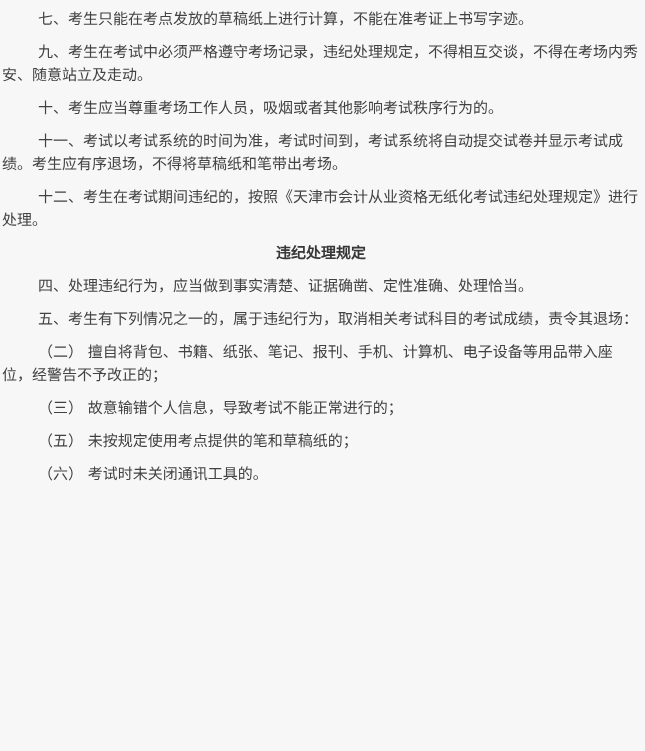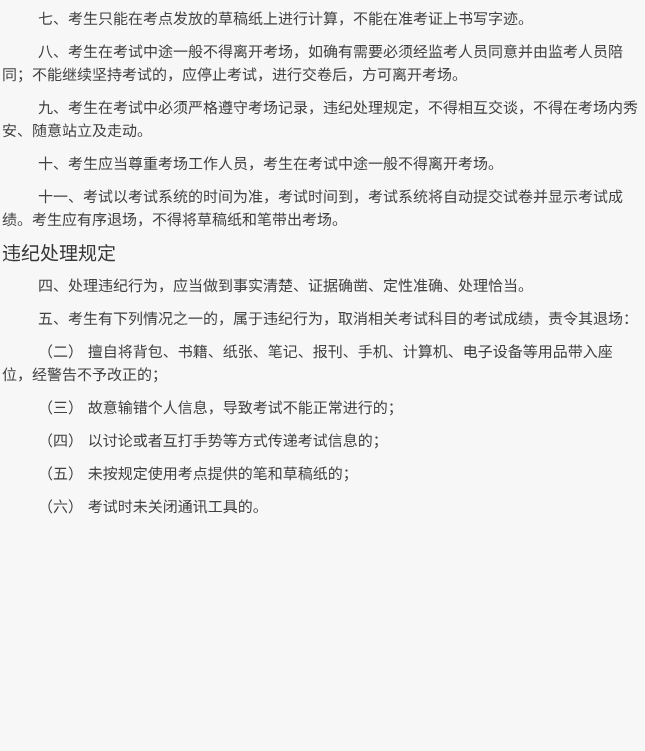--- a/index.html
+++ b/index.html
@@ -24,38 +24,37 @@
   .doc p {
     margin: 0 0 10px 0;
     line-height: 23px;
     text-indent: 36px;
     text-align: left;
     word-break: break-all;
   }
   .doc h2.section-title {
     margin: 0 0 10px 0;
     line-height: 23px;
-    font-size: 19px;
-    font-weight: normal;
-    text-align: left;
+    font-size: 15px;
+    font-weight: bold;
+    text-align: center;
     color: #383838;
   }
 </style>
 </head>
 <body>
 
 <div class="doc">
   <p>七、考生只能在考点发放的草稿纸上进行计算，不能在准考证上书写字迹。</p>
-  <p>八、考生在考试中途一般不得离开考场，如确有需要必须经监考人员同意并由监考人员陪同；不能继续坚持考试的，应停止考试，进行交卷后，方可离开考场。</p>
   <p>九、考生在考试中必须严格遵守考场记录，违纪处理规定，不得相互交谈，不得在考场内秀安、随意站立及走动。</p>
-  <p>十、考生应当尊重考场工作人员，考生在考试中途一般不得离开考场。</p>
+  <p>十、考生应当尊重考场工作人员，吸烟或者其他影响考试秩序行为的。</p>
   <p>十一、考试以考试系统的时间为准，考试时间到，考试系统将自动提交试卷并显示考试成绩。考生应有序退场，不得将草稿纸和笔带出考场。</p>
+  <p>十二、考生在考试期间违纪的，按照《天津市会计从业资格无纸化考试违纪处理规定》进行处理。</p>
 
   <h2 class="section-title">违纪处理规定</h2>
 
   <p>四、处理违纪行为，应当做到事实清楚、证据确凿、定性准确、处理恰当。</p>
   <p>五、考生有下列情况之一的，属于违纪行为，取消相关考试科目的考试成绩，责令其退场：</p>
   <p>（二） 擅自将背包、书籍、纸张、笔记、报刊、手机、计算机、电子设备等用品带入座位，经警告不予改正的；</p>
   <p>（三） 故意输错个人信息，导致考试不能正常进行的；</p>
-  <p>（四） 以讨论或者互打手势等方式传递考试信息的；</p>
   <p>（五） 未按规定使用考点提供的笔和草稿纸的；</p>
   <p>（六） 考试时未关闭通讯工具的。</p>
 </div>
 
 </body></html>

